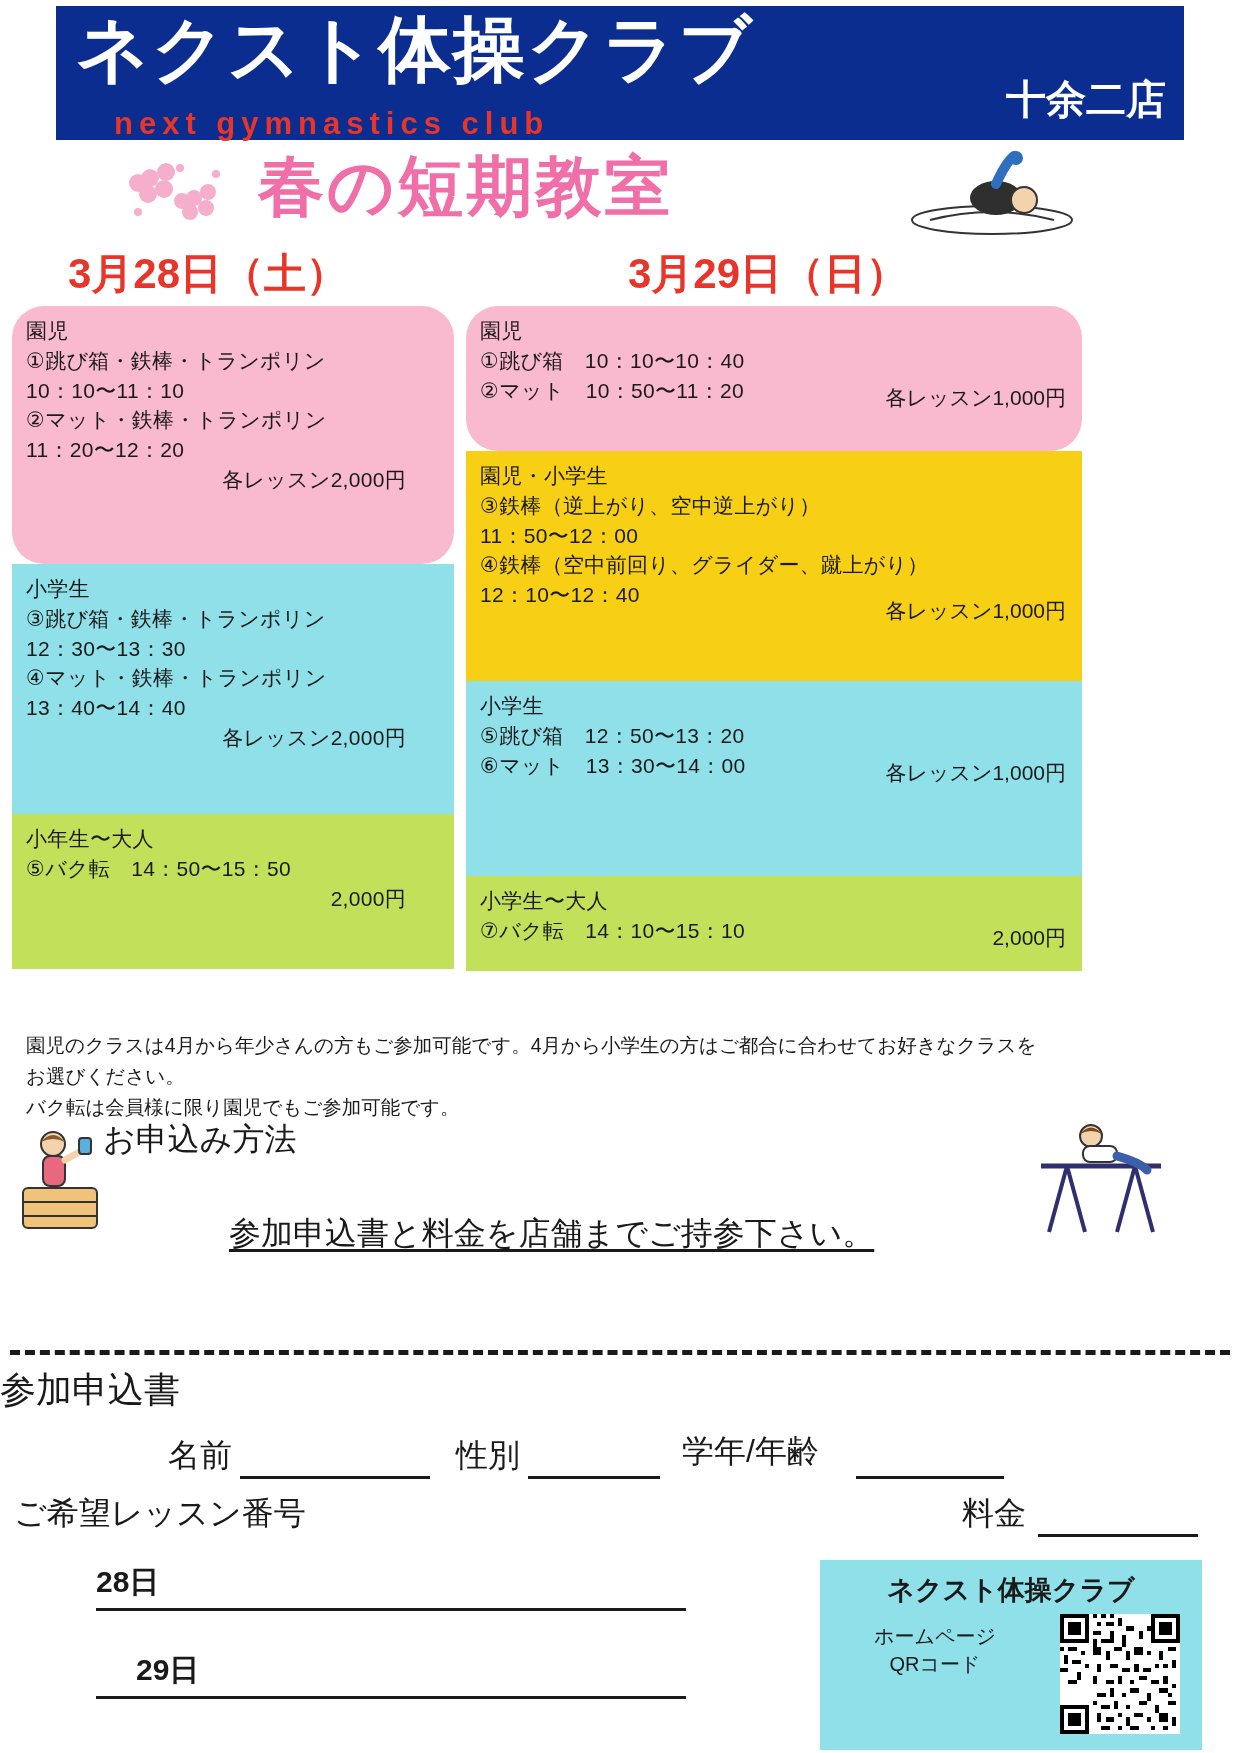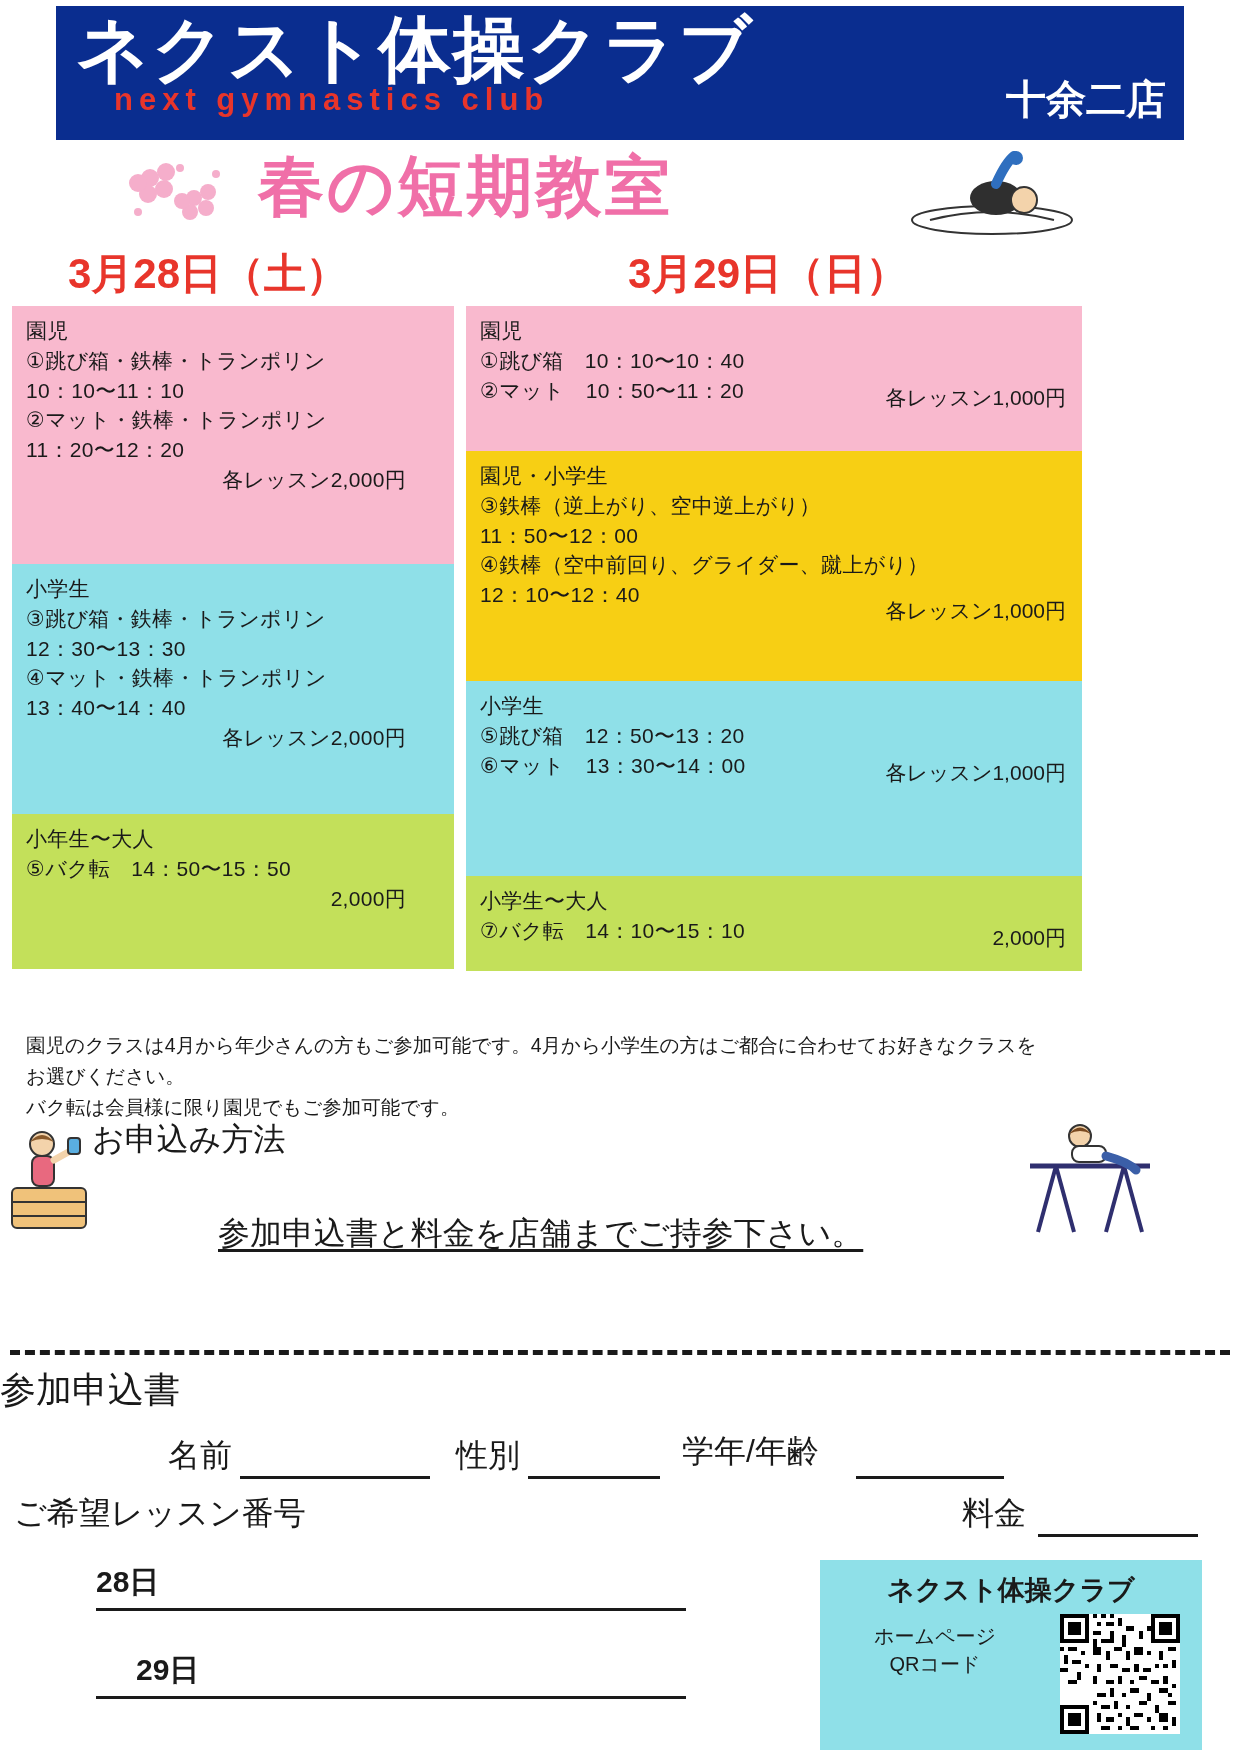--- a/index.html
+++ b/index.html
@@ -42,21 +42,21 @@
     right: 18px;
     top: 66px;
     font-size: 40px;
     font-weight: bold;
     color: #ffffff;
     white-space: nowrap;
   }
   .header-title-en {
     position: absolute;
     left: 58px;
-    top: 76px;
+    top: 100px;
     font-size: 31px;
     font-weight: bold;
     color: #e8352b;
     letter-spacing: 6px;
     white-space: nowrap;
   }
 
   
   .subtitle-row {
     position: absolute;
@@ -117,21 +117,21 @@
   .block .line {
     font-size: 21px;
     line-height: 1.42;
     white-space: nowrap;
     letter-spacing: 0.3px;
   }
   .block .line.indent-price {
     text-align: right;
     padding-right: 34px;
   }
-  .bg-pink   { background: #f9b9ce; }
+  .bg-pink   { background: #f9b9ce; border-radius: 32px; }
   .bg-cyan   { background: #8fe0e8; }
   .bg-green  { background: #c3e05a; }
   .bg-yellow { background: #f7cf14; }
 
   
   .lb1 { height: 258px; }
   .lb2 { height: 250px; }
   .lb3 { height: 155px; }
 
   
@@ -154,21 +154,21 @@
     top: 1030px;
     width: 1190px;
     font-size: 19.5px;
     line-height: 1.6;
   }
   .notes div { white-space: nowrap; }
 
   
   .apply {
     position: absolute;
-    left: 0;
+    left: 11px;
     top: 1118px;
     width: 1144px;
     height: 130px;
   }
   .apply-title {
     position: absolute;
     left: 92px;
     top: 0px;
     font-size: 32px;
     white-space: nowrap;

